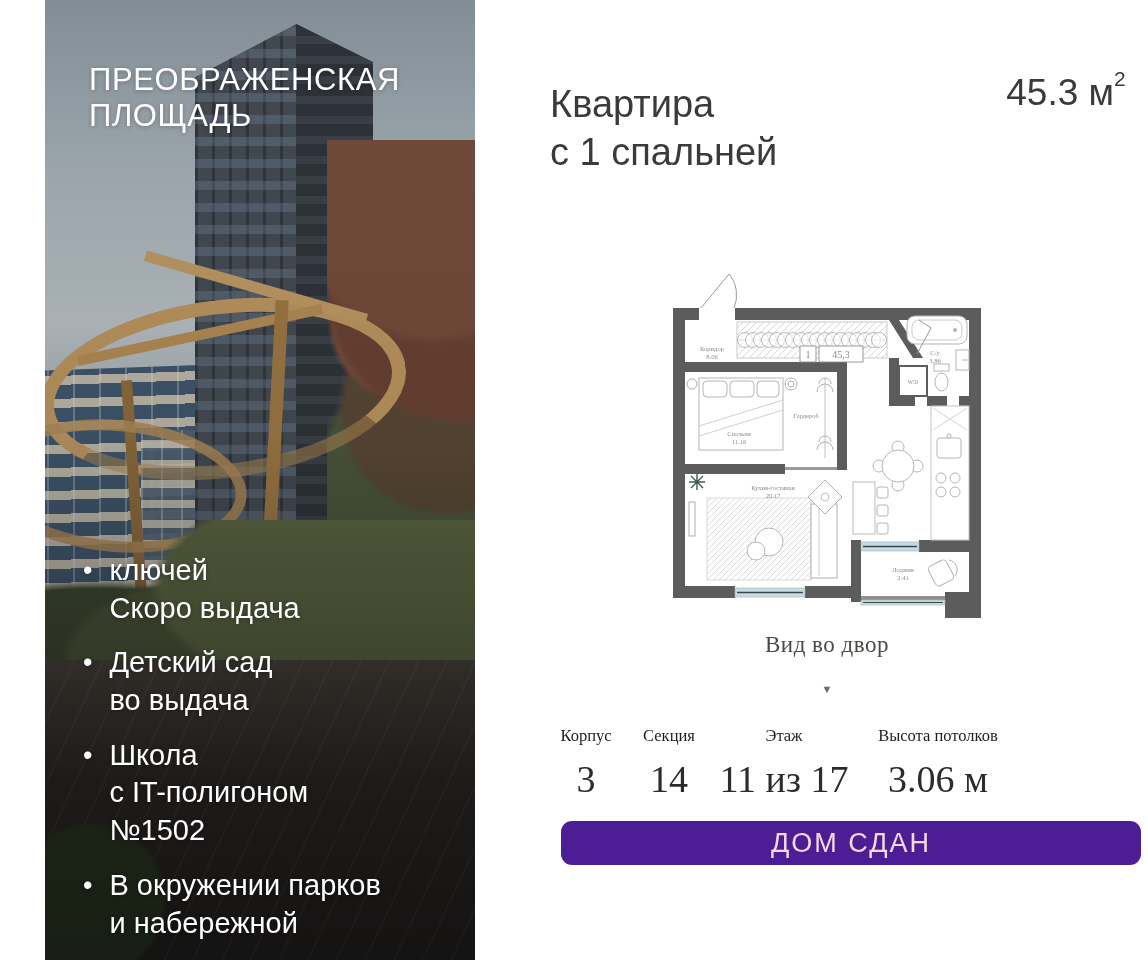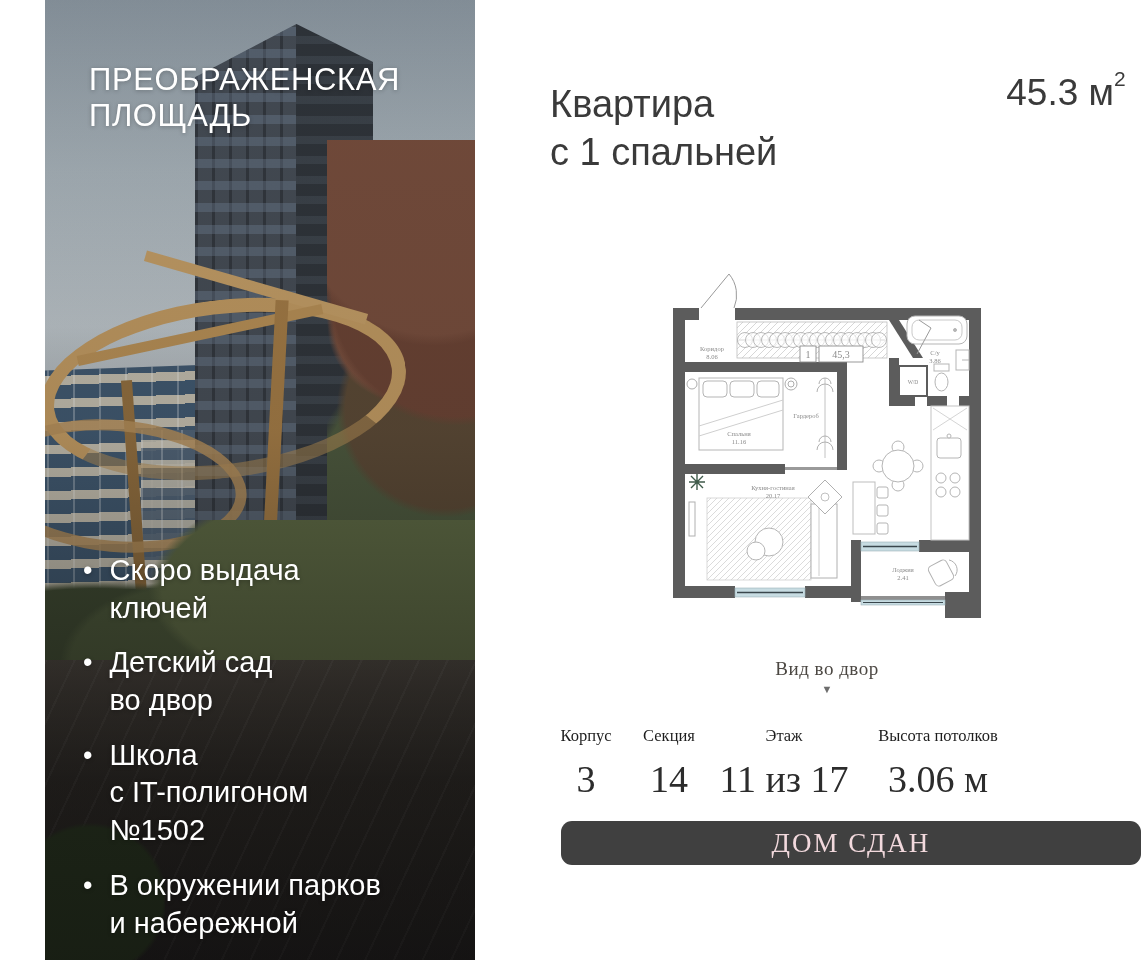--- a/index.html
+++ b/index.html
@@ -59,22 +59,22 @@
       text-shadow:0 1px 4px rgba(0,0,0,.3);}
   .feature{display:flex;gap:17px;margin-bottom:17px;}
   .feature .dot{font-size:27px;line-height:1.35;}
 
   
   .flat-title{position:absolute;left:505px;top:80px;font-size:38px;line-height:1.27;color:#3a3a3a;font-weight:400;}
   .flat-area{position:absolute;left:940px;top:72px;width:162px;text-align:center;font-size:37px;color:#3a3a3a;}
   .flat-area sup{font-size:21px;vertical-align:top;line-height:1;position:relative;top:-4px;}
 
   .plan{position:absolute;left:628px;top:266px;width:308px;height:360px;}
-  .view-label{position:absolute;left:628px;top:658px;width:308px;text-align:center;
-      font-family:"Liberation Serif",serif;font-size:19px;color:#4c4843;letter-spacing:.5px;}
+  .view-label{position:absolute;left:628px;top:632px;width:308px;text-align:center;
+      font-family:"Liberation Serif",serif;font-size:23px;color:#4c4843;letter-spacing:.5px;}
   .view-arrow{position:absolute;left:628px;top:683px;width:308px;text-align:center;font-size:11px;color:#6d6d6d;}
 
   .specs{position:absolute;left:494px;top:726px;display:grid;grid-template-columns:94px 72px 158px 150px;font-family:Liberation Serif, serif;}
   .spec{text-align:center;}
   .spec .label{font-size:16.5px;color:#1d1d1d;margin-bottom:11px;white-space:nowrap;}
   .spec .value{font-size:38px;color:#2c2c2c;white-space:nowrap;}
 
   .cta{position:absolute;left:516px;top:821px;width:580px;height:44px;border:none;border-radius:11px;
       background:#A20D35;color:#F2D9DD;font-family:"Liberation Sans",sans-serif;
       font-size:27px;letter-spacing:2px;display:flex;align-items:center;justify-content:center;cursor:pointer;}
@@ -109,29 +109,29 @@
 
     <div class="hero-title">
       <div>ПРЕОБРАЖЕНСКАЯ</div>
       <div>ПЛОЩАДЬ</div>
     </div>
 
     <div class="hero-features">
       <div class="feature">
         <span class="dot">•</span>
         <div>
+          <div>ключей</div>
           <div>Скоро выдача</div>
-          <div>ключей</div>
         </div>
       </div>
       <div class="feature">
         <span class="dot">•</span>
         <div>
           <div>Детский сад</div>
-          <div>во двор</div>
+          <div>во выдача</div>
         </div>
       </div>
       <div class="feature">
         <span class="dot">•</span>
         <div>
           <div>Школа</div>
           <div>с IT-полигоном</div>
           <div>№1502</div>
         </div>
       </div>
@@ -332,15 +332,15 @@
     <div class="spec">
       <div class="label">Этаж</div>
       <div class="value">11 из 17</div>
     </div>
     <div class="spec">
       <div class="label">Высота потолков</div>
       <div class="value">3.06 м</div>
     </div>
   </div>
 
-  <button class="cta" style="background: #404040; color: rgb(242, 217, 221); font-family: Liberation Serif, serif;">ДОМ СДАН</button>
+  <button class="cta" style="background: #4c1d95; color: rgb(242, 217, 221);">ДОМ СДАН</button>
 
 </div>
 
 </body></html>

